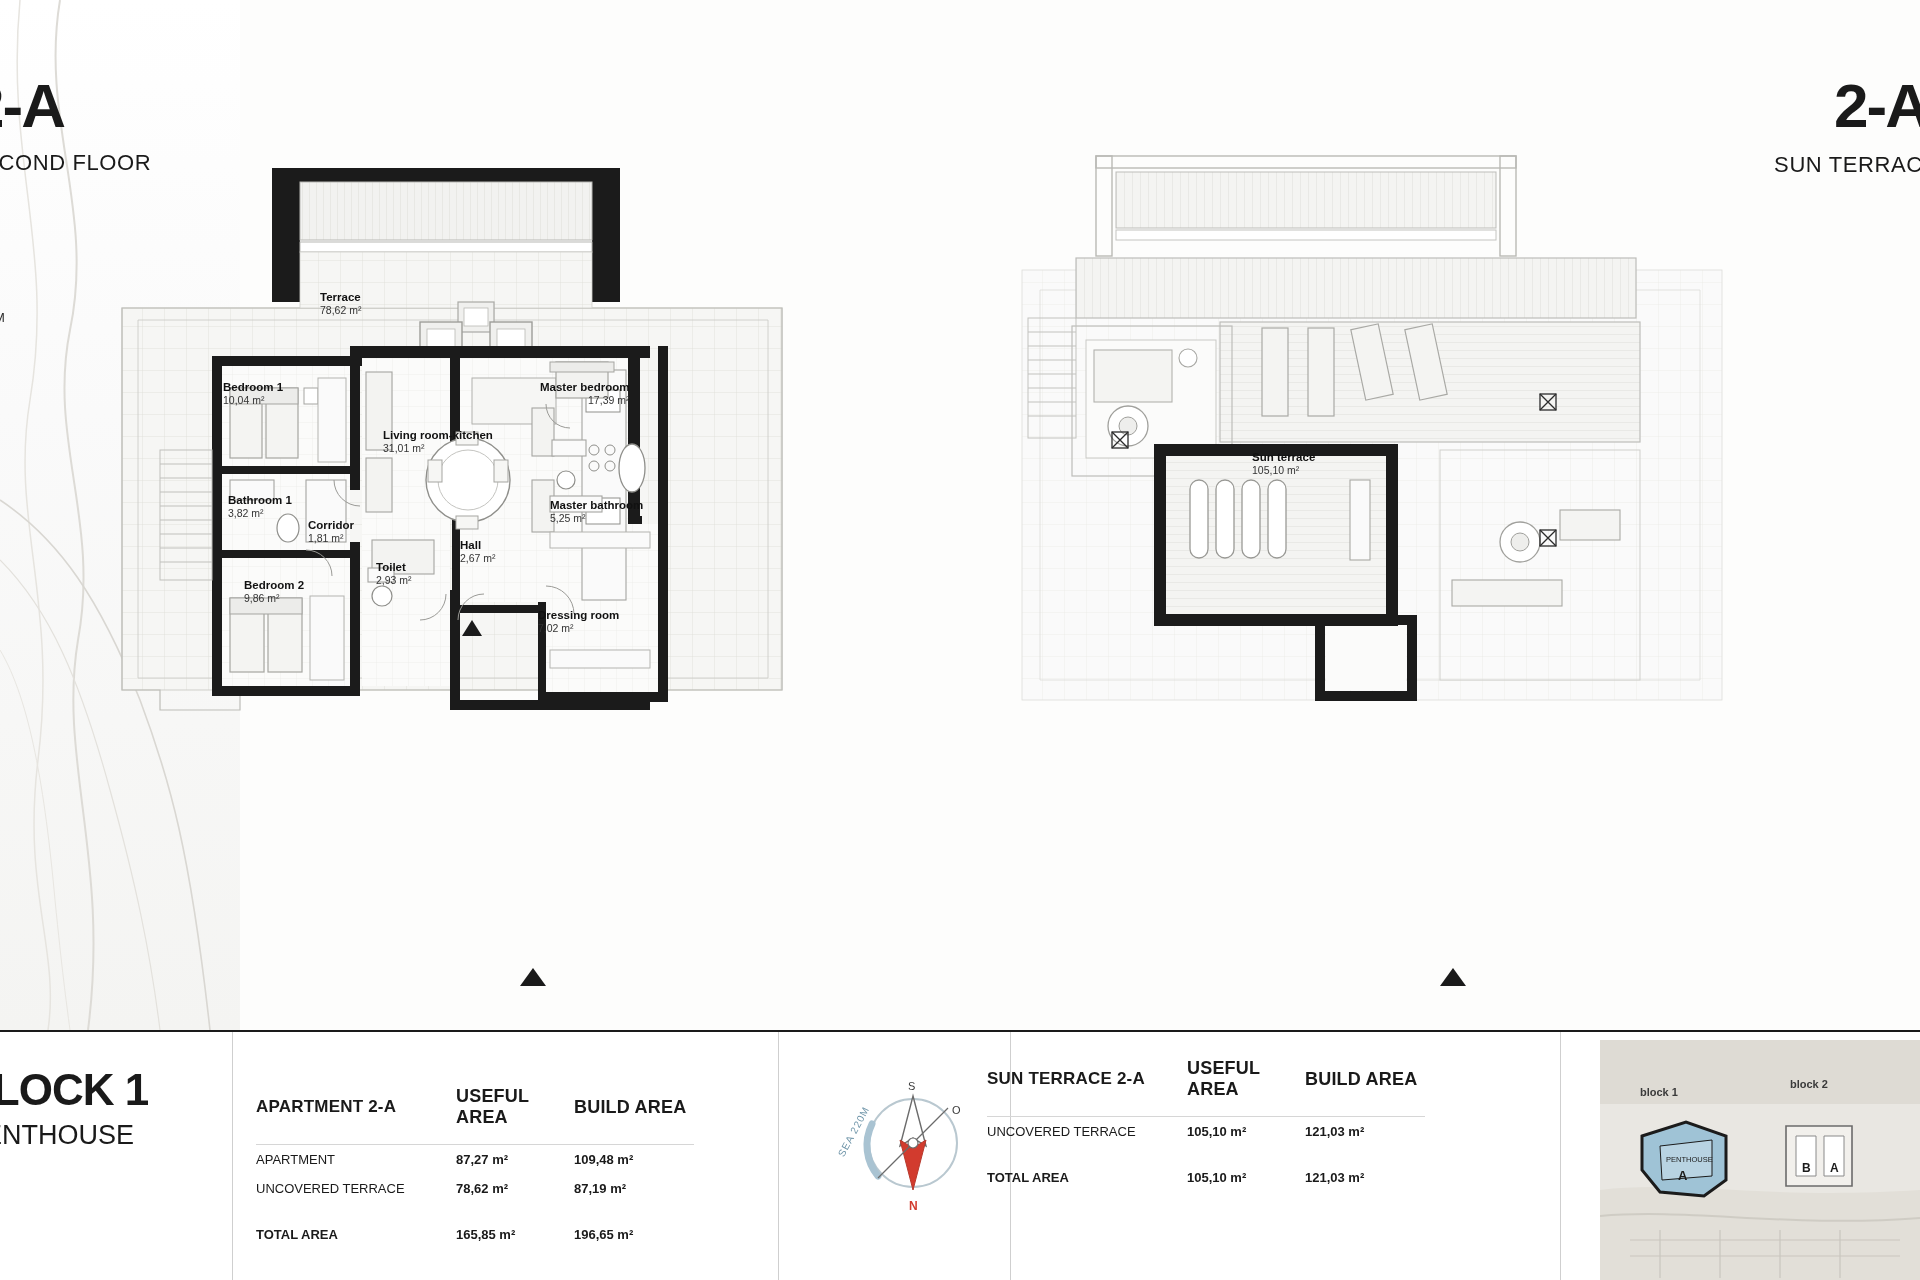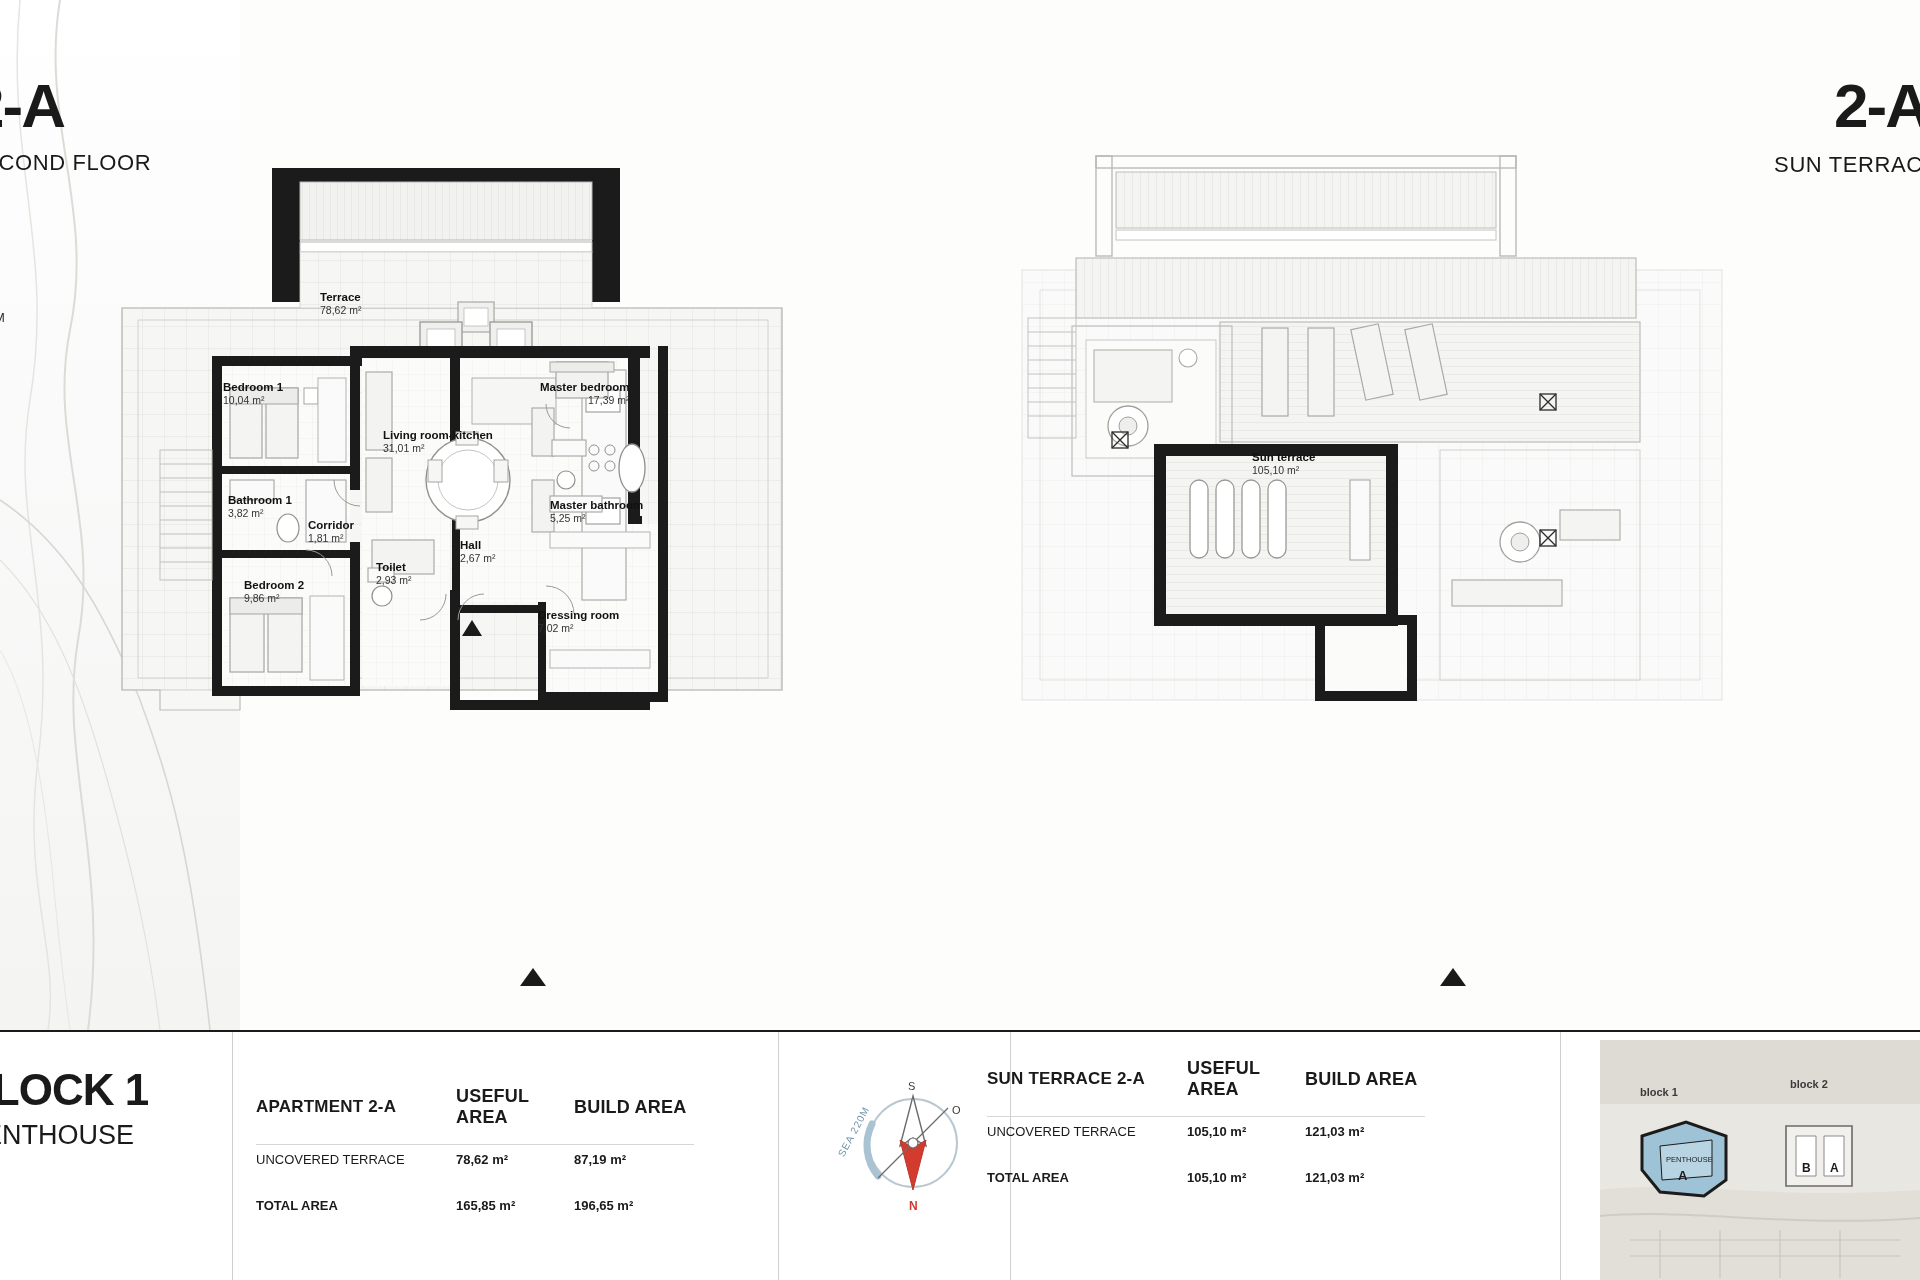--- a/index.html
+++ b/index.html
@@ -446,20 +446,25 @@
       </colgroup>
     <thead>
       <tr>
         <th class="big">APARTMENT 2-A</th>
         <th>USEFUL AREA</th>
         <th>BUILD AREA</th>
       </tr>
     </thead>
     <tbody>
       <tr>
+        <td>APARTMENT</td>
+        <td class="val">87,27 m²</td>
+        <td class="val">109,48 m²</td>
+      </tr>
+      <tr>
         <td>UNCOVERED TERRACE</td>
         <td class="val">78,62 m²</td>
         <td class="val">87,19 m²</td>
       </tr>
       <tr class="total">
         <td>TOTAL AREA</td>
         <td class="val">165,85 m²</td>
         <td class="val">196,65 m²</td>
       </tr>
     </tbody>

